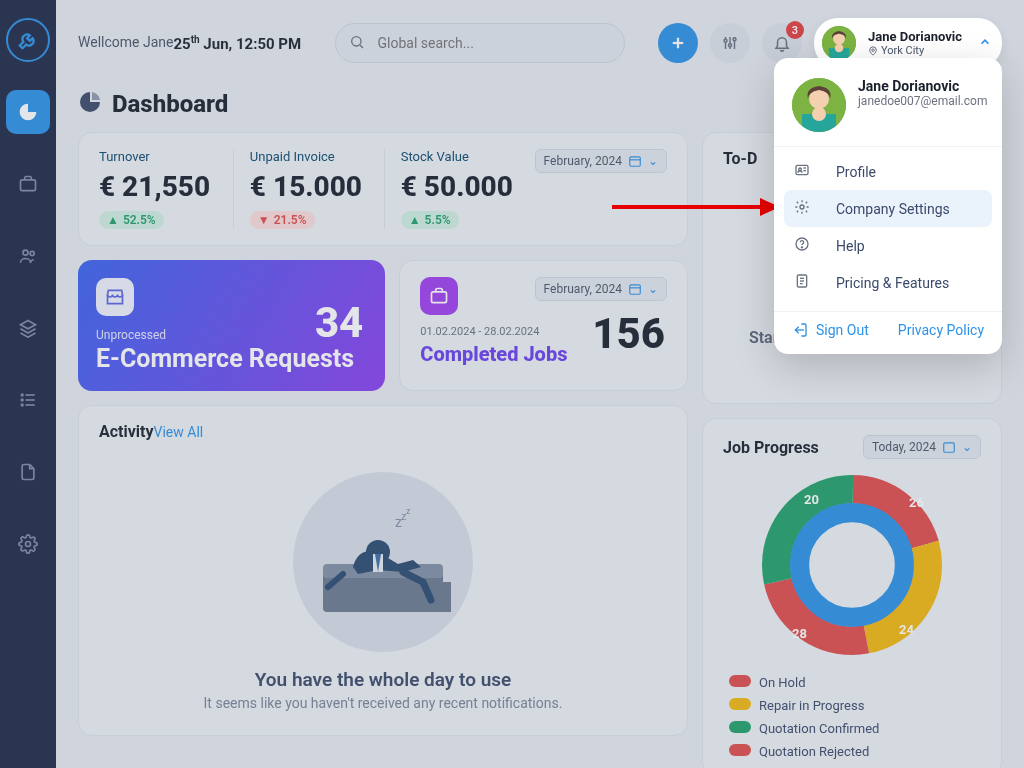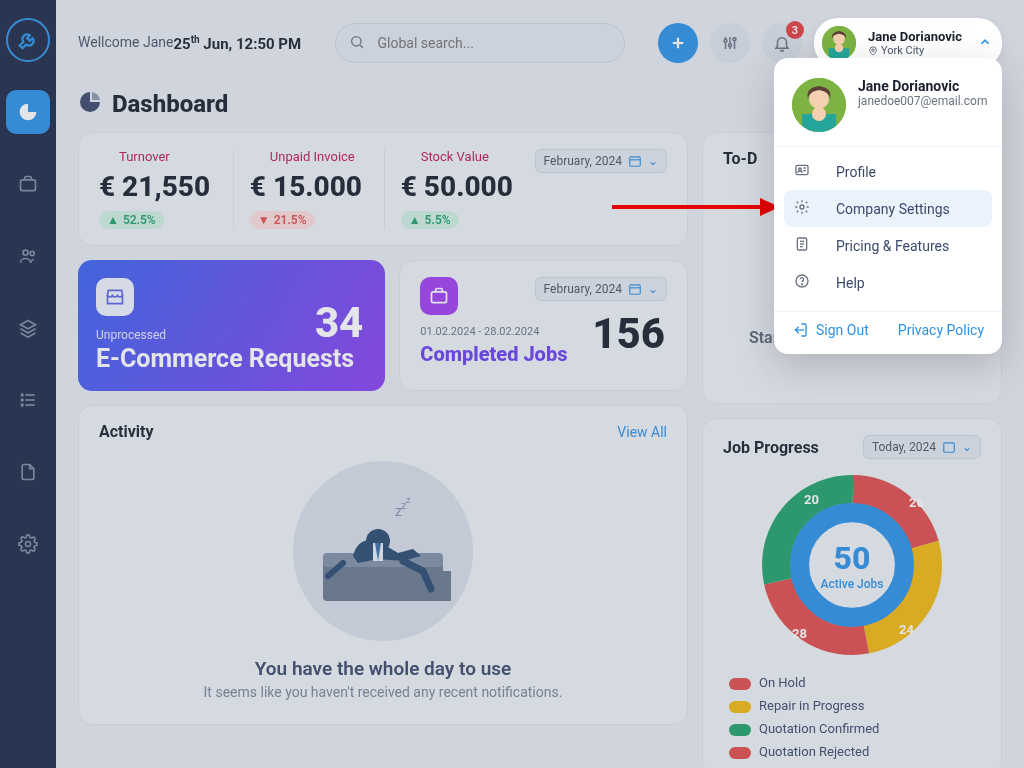--- a/index.html
+++ b/index.html
@@ -33,40 +33,40 @@
 .chev { margin-left: 6px; color: #2d92e8; }
 .title-row { display: flex; align-items: center; gap: 10px; margin-bottom: 14px; }
 .title-icon { color: #3b4a6b; }
 .title { font-size: 24px; font-weight: 800; color: #1a202c; }
 .grid { display: grid; grid-template-columns: 610px 300px; gap: 14px; }
 .card { background: #eef1f6; border: 1px solid #dde3ec; border-radius: 14px; padding: 16px 20px; }
 .stats-row { display: flex; gap: 0; }
 .stat { flex: 1; padding: 0 16px; border-right: 1px solid #dde3ec; }
 .stat:first-child { padding-left: 0; }
 .stat:last-child { border-right: none; }
-.stat-label { font-size: 13px; color: #be185d; margin-bottom: 6px; margin-left: 20px; }
+.stat-label { font-size: 13px; color: #0c4a6e; margin-bottom: 6px; }
 .stat-value { font-size: 28px; font-weight: 800; color: #1a202c; margin-bottom: 6px; }
 .stat-delta { font-size: 12px; font-weight: 600; display: inline-flex; align-items: center; gap: 4px; padding: 2px 8px; border-radius: 10px; }
 .delta-up { color: #22a06b; background: #d1f0e3; }
 .delta-down { color: #e14b4b; background: #fcdcdc; }
 .month-sel { display: inline-flex; align-items: center; gap: 6px; font-size: 12px; color: #4a5568; background: #e3e8f0; border: 1px solid #d0d7e2; border-radius: 6px; padding: 4px 8px; float: right; }
 .month-sel .caret { color: #2d92e8; }
 .row2 { display: flex; gap: 14px; }
 .ecom-card { flex: 1.1; background: linear-gradient(120deg, #3b63f0 0%, #8b3ff0 100%); border-radius: 14px; padding: 18px; color: #fff; position: relative; }
 .ecom-icon { width: 38px; height: 38px; background: rgba(255,255,255,0.92); border-radius: 10px; display: flex; align-items: center; justify-content: center; color: #5b65e0; margin-bottom: 12px; }
 .ecom-num { font-size: 42px; font-weight: 800; position: absolute; right: 22px; top: 38px; }
 .ecom-sub { font-size: 12px; opacity: 0.85; margin-bottom: 2px; }
 .ecom-title { font-size: 25px; font-weight: 700; }
 .jobs-card { flex: 1; position: relative; }
 .jobs-icon { width: 38px; height: 38px; background: #a23ff0; border-radius: 10px; display: flex; align-items: center; justify-content: center; color: #fff; margin-bottom: 10px; }
 .jobs-num { font-size: 42px; font-weight: 800; color: #1a202c; position: absolute; right: 22px; top: 48px; }
 .jobs-range { font-size: 11px; color: #6b7280; margin-bottom: 4px; }
 .jobs-title { font-size: 20px; font-weight: 800; color: #6b3ff0; }
 .activity-card { }
-.activity-head { display: flex; justify-content: space-between; align-items: center; margin-bottom: 10px; }
+.activity-head { display: flex; justify-content: flex-start; align-items: center; margin-bottom: 21px; }
 .activity-title { font-size: 16px; font-weight: 700; color: #1a202c; }
 .view-all { font-size: 14px; color: #2d92e8; cursor: pointer; }
 .activity-body { text-align: center; padding: 10px 0 8px 0; }
 .illus { width: 180px; height: 180px; border-radius: 50%; background: #d9dfe8; margin: 0 auto 16px auto; display: flex; align-items: center; justify-content: center; }
 .act-main { font-size: 19px; font-weight: 600; color: #3b4a6b; margin-bottom: 4px; text-align: center; }
 .act-sub { font-size: 14px; color: #7a8599; }
 .todo-card { }
 .todo-head { display: flex; justify-content: space-between; align-items: center; }
 .todo-title { font-size: 16px; font-weight: 700; color: #1a202c; }
 .todo-body { text-align: center; padding-top: 160px; }
@@ -75,21 +75,21 @@
 .progress-card { }
 .prog-head { display: flex; justify-content: space-between; align-items: center; margin-bottom: 6px; }
 .prog-title { font-size: 16px; font-weight: 700; color: #1a202c; }
 .donut-wrap { position: relative; width: 200px; height: 200px; margin: 4px auto 10px auto; }
 .donut { width: 100%; height: 100%; }
 .donut-center { position: absolute; top: 50%; left: 50%; transform: translate(-50%,-50%); text-align: center; }
 .donut-num { font-size: 32px; font-weight: 800; color: #2d92e8; }
 .donut-label { font-size: 12px; color: #2d92e8; font-weight: 500; }
 .seg-label { position: absolute; color: #fff; font-size: 13px; font-weight: 700; }
 .legend { display: flex; flex-direction: column; gap: 8px; padding-left: 6px; }
-.legend-item { display: flex; align-items: flex-end; gap: 8px; font-size: 13px; color: #3b4a6b; }
+.legend-item { display: flex; align-items: flex-start; gap: 8px; font-size: 13px; color: #3b4a6b; }
 .swatch { width: 22px; height: 12px; border-radius: 6px; }
 .dropdown { position: absolute; top: 58px; right: 22px; width: 228px; background: #fff; border-radius: 14px; box-shadow: 0 12px 40px rgba(0,0,0,0.18); z-index: 30; padding: 12px 0; }
 .dd-user { display: flex; gap: 12px; padding: 8px 18px 14px 18px; border-bottom: 1px solid #eef1f6; }
 .dd-avatar { width: 54px; height: 54px; border-radius: 50%; background: linear-gradient(135deg, #8bc34a 0%, #4caf50 100%); }
 .dd-name { font-size: 14px; font-weight: 700; color: #1a202c; }
 .dd-email { font-size: 12px; color: #6b7280; }
 .dd-list { padding: 6px 10px; }
 .dd-item { display: flex; align-items: center; gap: 24px; padding: 9px 10px; border-radius: 8px; font-size: 14px; color: #3b4a6b; cursor: pointer; }
 .dd-item.hovered { background: #eaf2fb; }
 .dd-icon { width: 18px; color: #6b7280; }
@@ -351,24 +351,20 @@
               <circle cx="21" cy="21" r="15.9" fill="none" stroke="#e14b4b" stroke-width="6" stroke-dasharray="20.4 79.6" stroke-dashoffset="25"></circle>
               <circle cx="21" cy="21" r="15.9" fill="none" stroke="#f2b90f" stroke-width="6" stroke-dasharray="26.5 73.5" stroke-dashoffset="4.6"></circle>
               <circle cx="21" cy="21" r="15.9" fill="none" stroke="#e14b4b" stroke-width="6" stroke-dasharray="24.5 75.5" stroke-dashoffset="-21.9"></circle>
               <circle cx="21" cy="21" r="15.9" fill="none" stroke="#22a06b" stroke-width="6" stroke-dasharray="28.6 71.4" stroke-dashoffset="-46.4"></circle>
               <circle cx="21" cy="21" r="11" fill="none" stroke="#2d92e8" stroke-width="4"></circle>
             </svg>
             <div class="seg-label" style="top:27px;left:52px">20</div>
             <div class="seg-label" style="top:30px;right:28px">26</div>
             <div class="seg-label" style="bottom:28px;right:38px">24</div>
             <div class="seg-label" style="bottom:24px;left:40px">28</div>
-            <div class="donut-center">
-              <div class="donut-num">50</div>
-              <div class="donut-label">Active Jobs</div>
-            </div>
           </div>
           <div class="legend">
             <div class="legend-item">
                 <span class="swatch" style="background:#e14b4b"></span>
                 <span>On Hold</span>
               </div>
             <div class="legend-item">
                 <span class="swatch" style="background:#f2b90f"></span>
                 <span>Repair in Progress</span>
               </div>
@@ -430,34 +426,34 @@
       </div>
     <div class="dd-item hovered">
         <span class="dd-icon"><svg width="16" height="16" viewBox="0 0 24 24" fill="none" stroke="currentColor" stroke-width="2">
             <circle cx="12" cy="12" r="3"></circle>
             <path d="M12 2v3M12 19v3M4.2 4.2l2.1 2.1M17.7 17.7l2.1 2.1M2 12h3M19 12h3M4.2 19.8l2.1-2.1M17.7 6.3l2.1-2.1"></path>
           </svg></span>
         <span>Company Settings</span>
       </div>
     <div class="dd-item">
         <span class="dd-icon"><svg width="16" height="16" viewBox="0 0 24 24" fill="none" stroke="currentColor" stroke-width="2">
+            <circle cx="12" cy="12" r="9"></circle>
+            <path d="M9.5 9.5a2.5 2.5 0 1 1 3.5 2.3c-.8.4-1 1-1 1.7"></path>
+            <circle cx="12" cy="17" r="0.8" fill="currentColor"></circle>
+          </svg></span>
+        <span>Help</span>
+      </div>
+    <div class="dd-item">
+        <span class="dd-icon"><svg width="16" height="16" viewBox="0 0 24 24" fill="none" stroke="currentColor" stroke-width="2">
             <rect x="5" y="3" width="14" height="18" rx="2"></rect>
             <line x1="9" y1="8" x2="15" y2="8"></line>
             <line x1="9" y1="12" x2="15" y2="12"></line>
             <line x1="9" y1="16" x2="13" y2="16"></line>
           </svg></span>
         <span>Pricing &amp; Features</span>
-      </div>
-    <div class="dd-item">
-        <span class="dd-icon"><svg width="16" height="16" viewBox="0 0 24 24" fill="none" stroke="currentColor" stroke-width="2">
-            <circle cx="12" cy="12" r="9"></circle>
-            <path d="M9.5 9.5a2.5 2.5 0 1 1 3.5 2.3c-.8.4-1 1-1 1.7"></path>
-            <circle cx="12" cy="17" r="0.8" fill="currentColor"></circle>
-          </svg></span>
-        <span>Help</span>
       </div>
   </div>
   <div class="dd-footer">
     <span class="dd-signout">
         <svg width="16" height="16" viewBox="0 0 24 24" fill="none" stroke="currentColor" stroke-width="2">
           <path d="M10 17l-5-5 5-5"></path>
           <path d="M5 12h13"></path>
           <path d="M14 3h5a2 2 0 0 1 2 2v14a2 2 0 0 1-2 2h-5"></path>
         </svg>
         <span>Sign Out</span>

